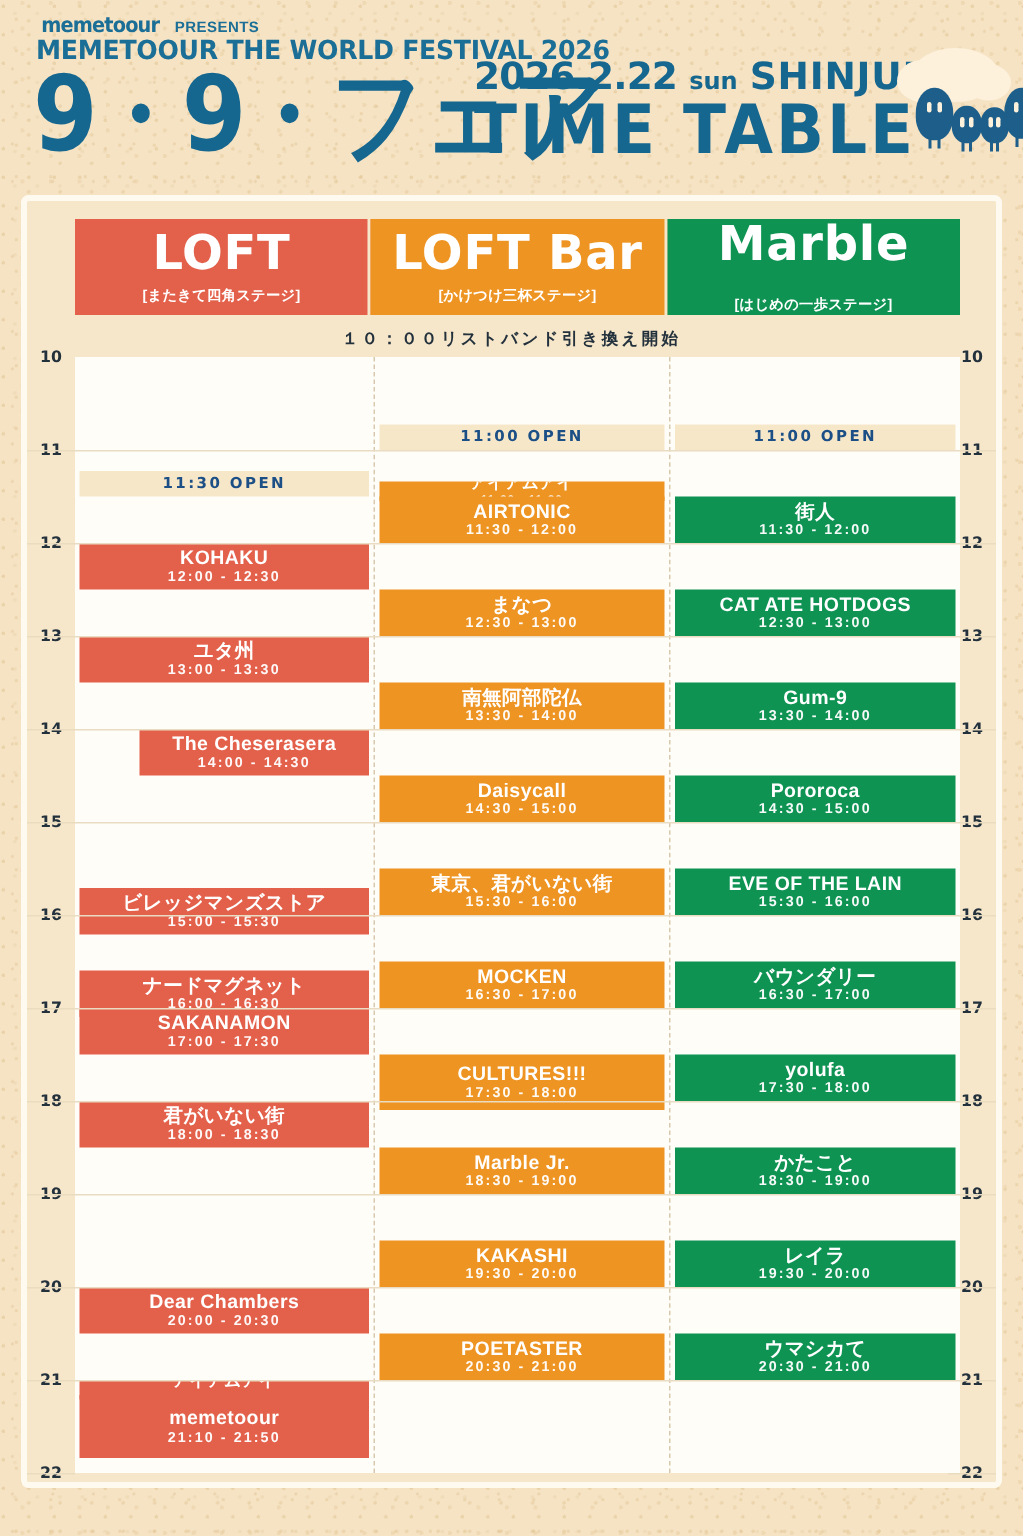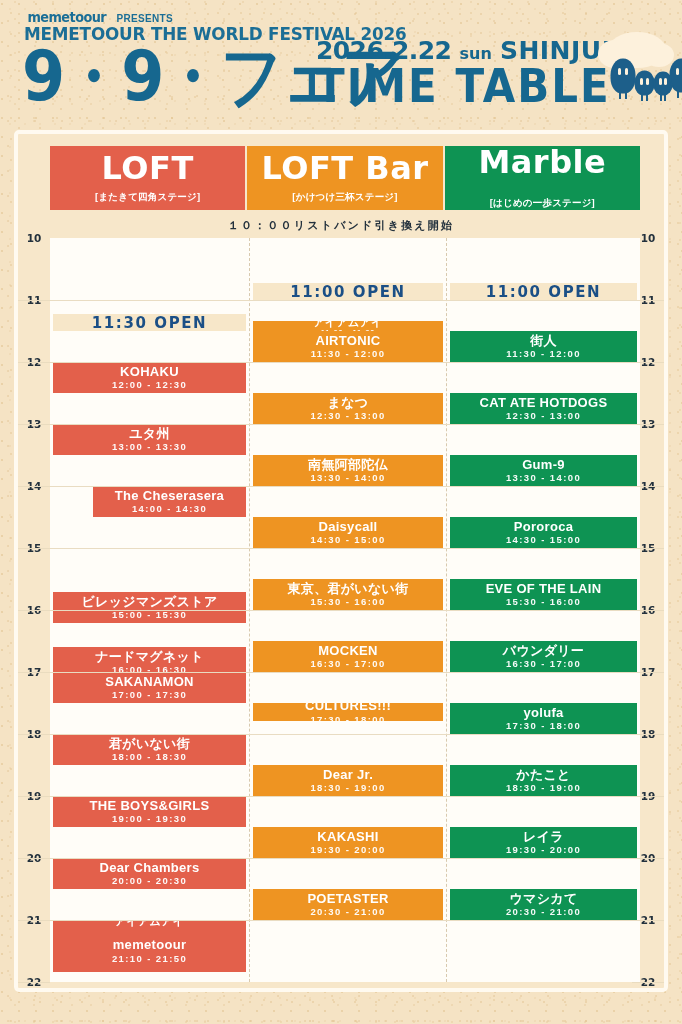--- a/index.html
+++ b/index.html
@@ -181,21 +181,21 @@
     font-size: 9.5px; font-weight: 700; letter-spacing: 1.4px;
     margin-top: 1px; opacity: .96;
   }
   .blk.short .bname { font-size: 11px; }
   .blk.short .btime { font-size: 7.5px; letter-spacing: .8px; margin-top: 0; }
 
   .openbar {
     position: absolute; left: 3px; right: 3px;
     background: #f7e7c9; color: #1b4f86;
     display: flex; align-items: center; justify-content: center;
-    font-size: 15px; font-weight: 700; letter-spacing: 1.6px;
+    font-size: 10px; font-weight: 700; letter-spacing: 1.6px;
     font-family: "DejaVu Sans", sans-serif;
   }
 </style>
 </head>
 <body>
 
 <div id="grain"></div>
 
 <div id="header">
   <div class="hdr-presents">
@@ -343,24 +343,20 @@
           <div class="btime">16:00 - 16:30</div>
         </div>
         <div class="blk" style="top: 434px; height: 31px; background: rgb(227, 96, 75);">
           <div class="bname">SAKANAMON</div>
           <div class="btime">17:00 - 17:30</div>
         </div>
         <div class="blk" style="top: 496px; height: 31px; background: rgb(227, 96, 75);">
           <div class="bname">君がいない街</div>
           <div class="btime">18:00 - 18:30</div>
         </div>
-        <div class="blk" style="top: 558px; height: 31px; background: rgb(227, 96, 75);">
-          <div class="bname">THE BOYS&amp;GIRLS</div>
-          <div class="btime">19:00 - 19:30</div>
-        </div>
         <div class="blk" style="top: 620px; height: 31px; background: rgb(227, 96, 75);">
           <div class="bname">Dear Chambers</div>
           <div class="btime">20:00 - 20:30</div>
         </div>
         <div class="blk short" style="top: 682px; height: 13px; background: rgb(227, 96, 75);">
           <div class="bname">アイアムアイ</div>
           <div class="btime">21:00 - 21:10</div>
         </div>
         <div class="blk" style="top: 692.354px; height: 41.292px; background: rgb(227, 96, 75);">
           <div class="bname">memetoour</div>
@@ -390,26 +386,26 @@
           <div class="btime">14:30 - 15:00</div>
         </div>
         <div class="blk" style="top: 341px; height: 31px; background: rgb(238, 148, 34);">
           <div class="bname">東京、君がいない街</div>
           <div class="btime">15:30 - 16:00</div>
         </div>
         <div class="blk" style="top: 403px; height: 31px; background: rgb(238, 148, 34);">
           <div class="bname">MOCKEN</div>
           <div class="btime">16:30 - 17:00</div>
         </div>
-        <div class="blk" style="top: 465px; height: 18px; background: rgb(238, 148, 34);">
+        <div class="blk" style="top: 465px; height: 37px; background: rgb(238, 148, 34);">
           <div class="bname">CULTURES!!!</div>
           <div class="btime">17:30 - 18:00</div>
         </div>
         <div class="blk" style="top: 527px; height: 31px; background: rgb(238, 148, 34);">
-          <div class="bname">Dear Jr.</div>
+          <div class="bname">Marble Jr.</div>
           <div class="btime">18:30 - 19:00</div>
         </div>
         <div class="blk" style="top: 589px; height: 31px; background: rgb(238, 148, 34);">
           <div class="bname">KAKASHI</div>
           <div class="btime">19:30 - 20:00</div>
         </div>
         <div class="blk" style="top: 651px; height: 31px; background: rgb(238, 148, 34);">
           <div class="bname">POETASTER</div>
           <div class="btime">20:30 - 21:00</div>
         </div>

